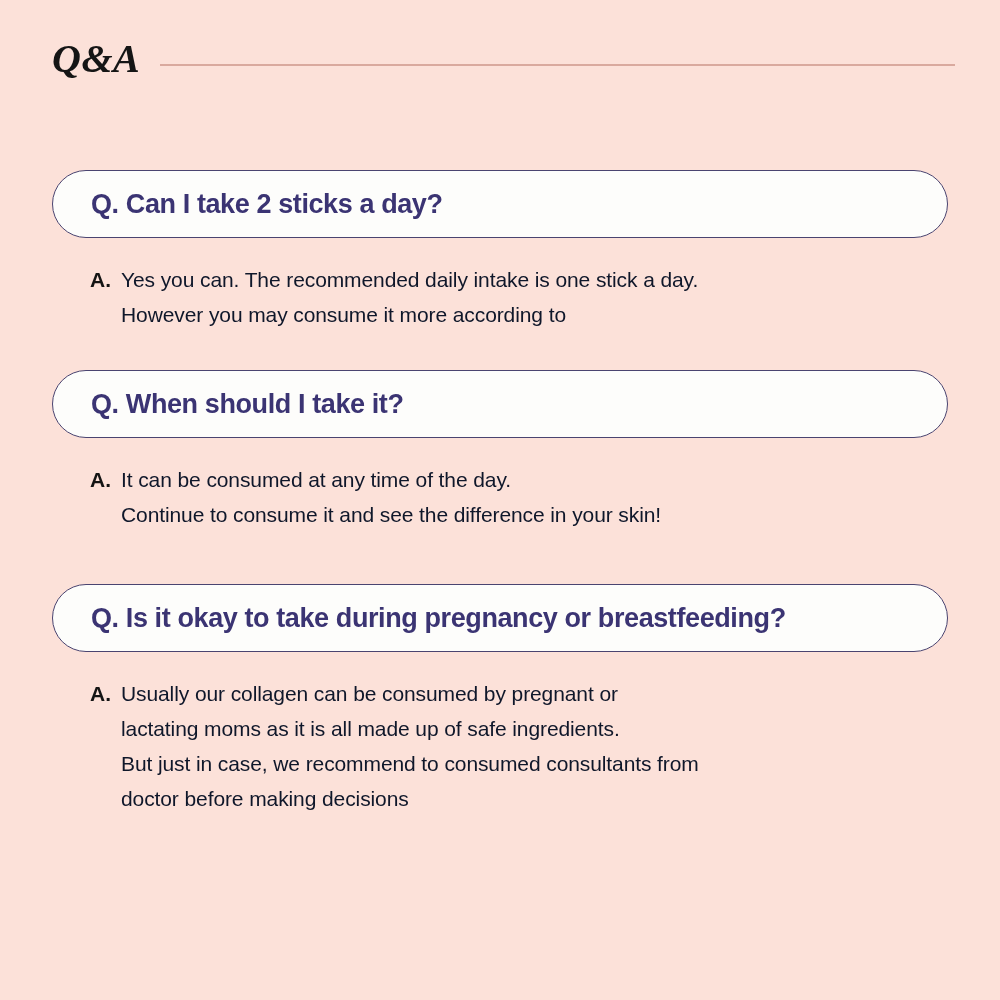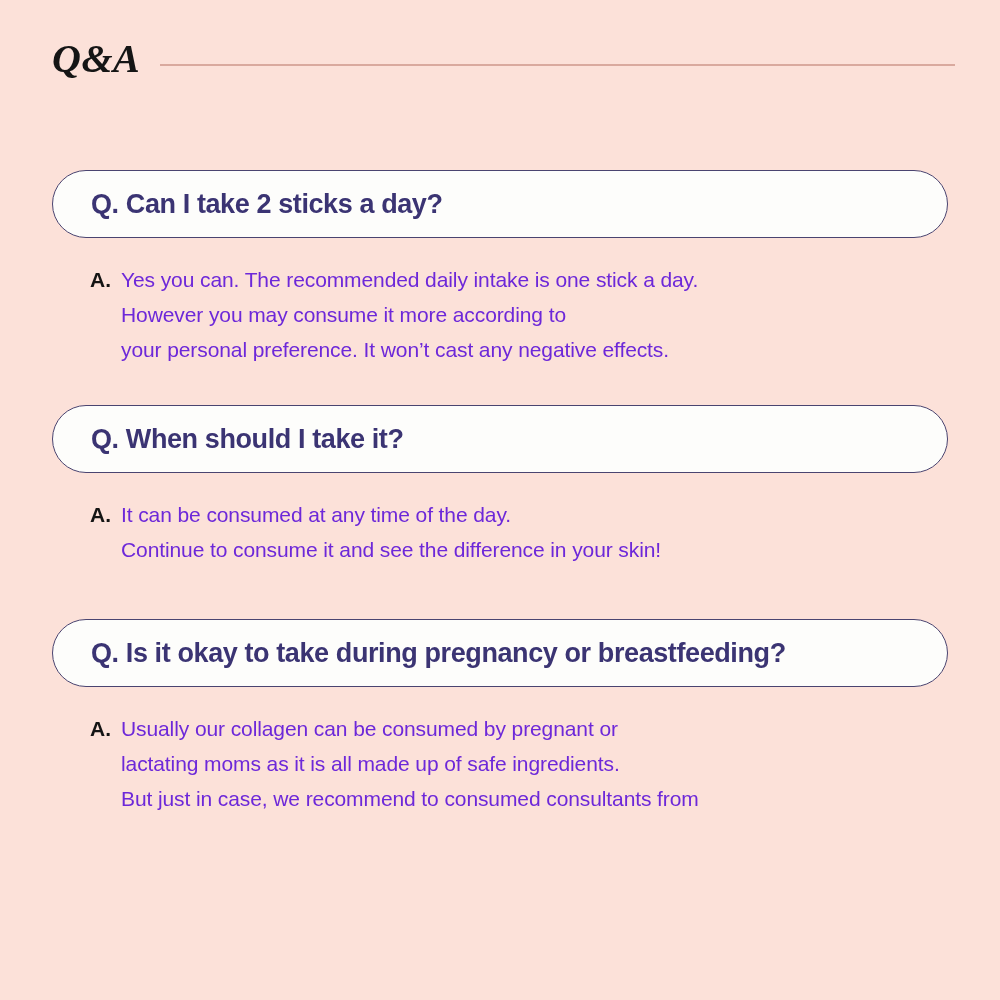--- a/index.html
+++ b/index.html
@@ -112,21 +112,21 @@
   .answer-lines {
     flex: 1 1 auto;
     min-width: 0;
   }
 
   .answer-line {
     font-family: "Liberation Sans", sans-serif;
     font-weight: 400;
     font-size: 21px;
     line-height: 35px;
-    color: #6d28d9;
+    color: #0f172a;
     letter-spacing: -0.1px;
     white-space: nowrap;
   }
 
   
   .qa-item[data-index="0"] { margin-bottom: 38px; }
   .qa-item[data-index="1"] { margin-bottom: 52px; }
 </style>
 </head>
 <body>
@@ -142,21 +142,20 @@
 
     <div class="qa-item" data-index="0">
       <div class="question-box">
         <span class="question-text">Q. Can I take 2 sticks a day?</span>
       </div>
       <div class="answer-block">
         <span class="answer-label">A.</span>
         <div class="answer-lines">
           <div class="answer-line">Yes you can. The recommended daily intake is one stick a day.</div>
           <div class="answer-line">However you may consume it more according to</div>
-          <div class="answer-line">your personal preference. It won’t cast any negative effects.</div>
         </div>
       </div>
     </div>
 
     <div class="qa-item" data-index="1">
       <div class="question-box">
         <span class="question-text">Q. When should I take it?</span>
       </div>
       <div class="answer-block">
         <span class="answer-label">A.</span>
@@ -170,18 +169,19 @@
     <div class="qa-item" data-index="2">
       <div class="question-box">
         <span class="question-text">Q. Is it okay to take during pregnancy or breastfeeding?</span>
       </div>
       <div class="answer-block">
         <span class="answer-label">A.</span>
         <div class="answer-lines">
           <div class="answer-line">Usually our collagen can be consumed by pregnant or</div>
           <div class="answer-line">lactating moms as it is all made up of safe ingredients.</div>
           <div class="answer-line">But just in case, we recommend to consumed consultants from</div>
+          <div class="answer-line">doctor before making decisions</div>
         </div>
       </div>
     </div>
 
   </div>
 </div>
 
 </body></html>

